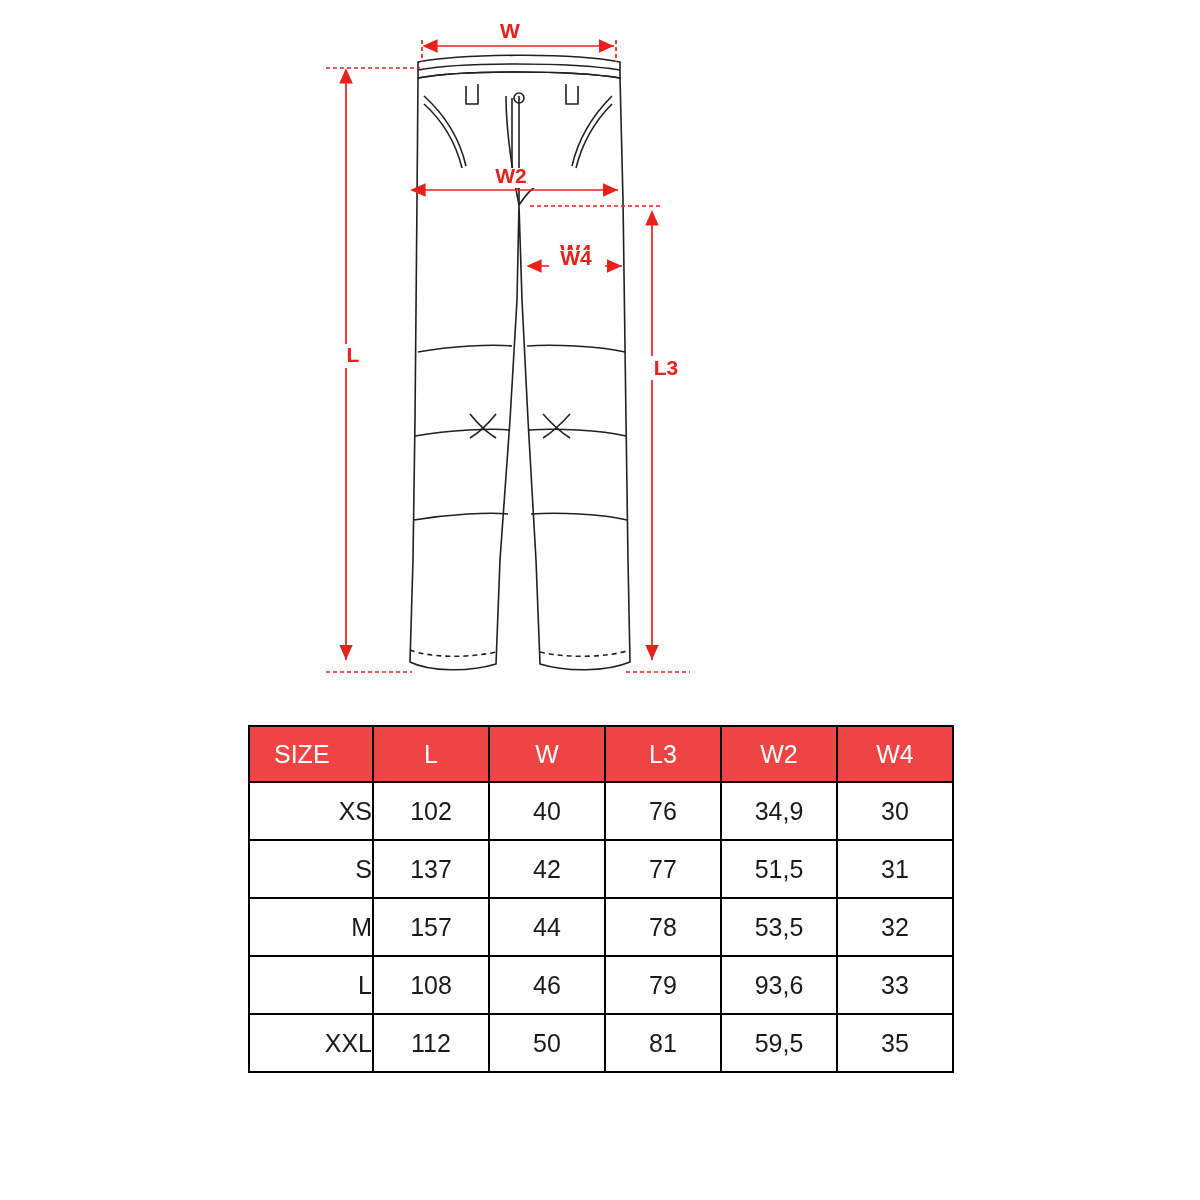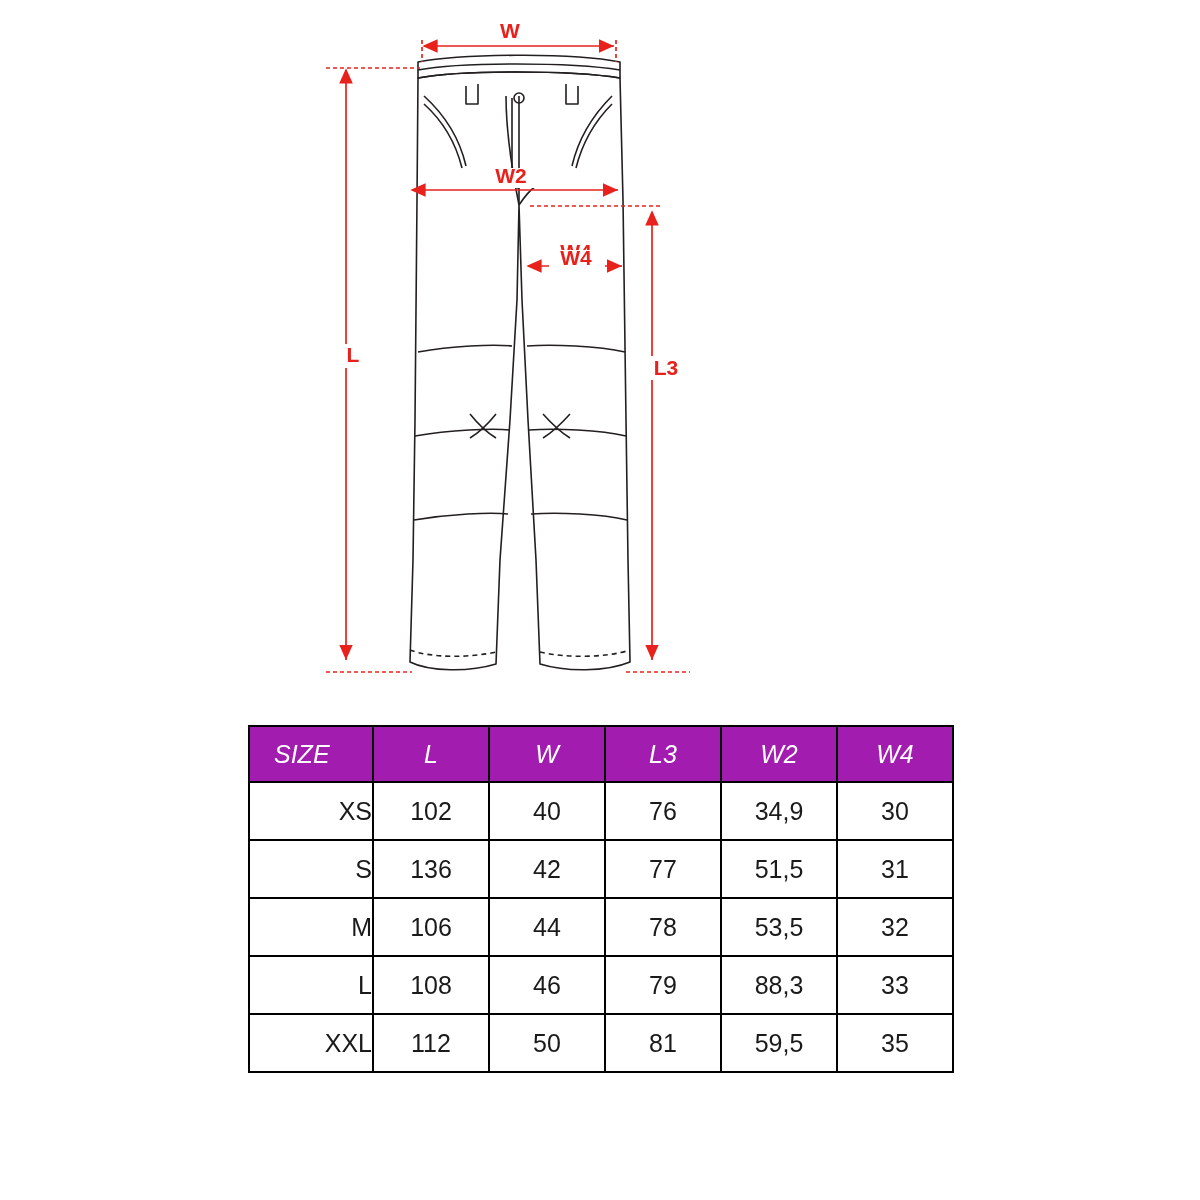--- a/index.html
+++ b/index.html
@@ -49,26 +49,25 @@
     border: 2px solid #000000;
     height: 56px;
     text-align: center;
     vertical-align: middle;
     font-size: 25px;
     color: #1a1a1a;
     font-weight: normal;
     padding: 0;
   }
   table.size-table thead th {
-    background: #a21caf;
+    background: #ef4444;
     color: #ffffff;
     font-size: 25px;
     font-weight: normal;
     height: 54px;
-    font-style: italic;
   }
   table.size-table thead th.col-size {
     text-align: left;
     padding-left: 24px;
   }
   table.size-table tbody td.col-size {
     text-align: right;
     padding-left: 24px;
   }
   
@@ -219,40 +218,40 @@
         <tr>
           <td class="col-size">XS</td>
           <td>102</td>
           <td>40</td>
           <td>76</td>
           <td>34,9</td>
           <td>30</td>
         </tr>
         <tr>
           <td class="col-size">S</td>
-          <td>136</td>
+          <td>137</td>
           <td>42</td>
           <td>77</td>
           <td>51,5</td>
           <td>31</td>
         </tr>
         <tr>
           <td class="col-size">M</td>
-          <td>106</td>
+          <td>157</td>
           <td>44</td>
           <td>78</td>
           <td>53,5</td>
           <td>32</td>
         </tr>
         <tr>
           <td class="col-size">L</td>
           <td>108</td>
           <td>46</td>
           <td>79</td>
-          <td>88,3</td>
+          <td>93,6</td>
           <td>33</td>
         </tr>
         <tr>
           <td class="col-size">XXL</td>
           <td>112</td>
           <td>50</td>
           <td>81</td>
           <td>59,5</td>
           <td>35</td>
         </tr>

